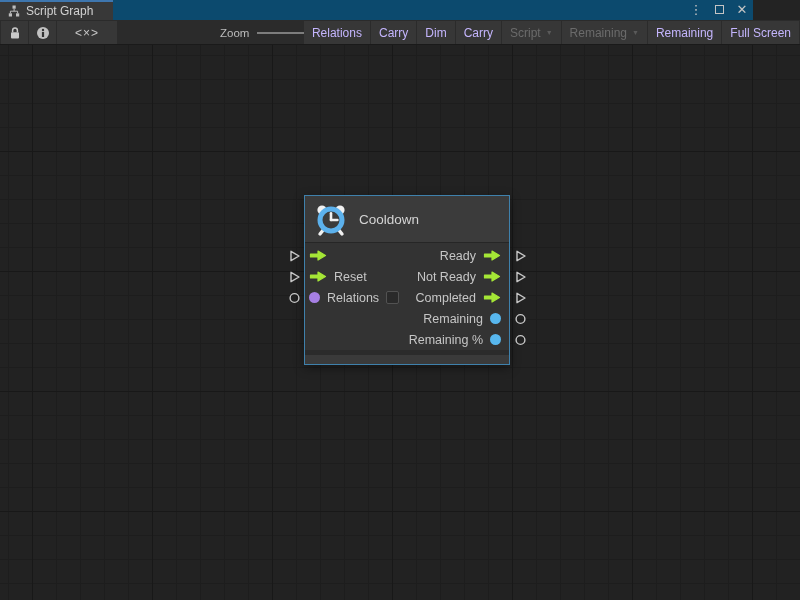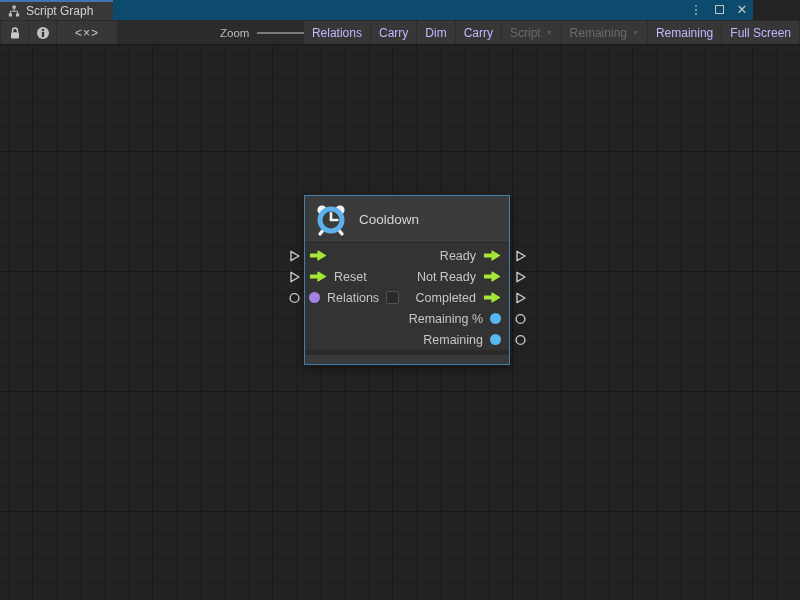--- a/index.html
+++ b/index.html
@@ -251,42 +251,42 @@
           </div>
           <span class="ext ext-right">
             <svg width="13" height="13" viewBox="0 0 13 13">
                 <polygon points="3,1.8 11,6.5 3,11.2" fill="none" stroke="#c6c6c6" stroke-width="1.4" stroke-linejoin="round"></polygon>
               </svg>
           </span>
         </div>
 
         <div class="port-row">
           <div class="row-right">
+            <span class="port-label">Remaining</span>
+            <span class="dot dot-blue"></span>
+          </div>
+          <span class="ext ext-right">
+            <svg width="13" height="13" viewBox="0 0 13 13">
+                <circle cx="6.5" cy="6.5" r="4.4" fill="none" stroke="#c6c6c6" stroke-width="1.4"></circle>
+              </svg>
+          </span>
+        </div>
+
+        <div class="port-row">
+          <div class="row-right">
             <span class="port-label">Remaining %</span>
             <span class="dot dot-blue"></span>
           </div>
           <span class="ext ext-right">
             <svg width="13" height="13" viewBox="0 0 13 13">
                 <circle cx="6.5" cy="6.5" r="4.4" fill="none" stroke="#c6c6c6" stroke-width="1.4"></circle>
               </svg>
           </span>
         </div>
 
-        <div class="port-row">
-          <div class="row-right">
-            <span class="port-label">Remaining</span>
-            <span class="dot dot-blue"></span>
-          </div>
-          <span class="ext ext-right">
-            <svg width="13" height="13" viewBox="0 0 13 13">
-                <circle cx="6.5" cy="6.5" r="4.4" fill="none" stroke="#c6c6c6" stroke-width="1.4"></circle>
-              </svg>
-          </span>
-        </div>
-
       </div>
 
       <div class="node-footer-gap"></div>
       <div class="node-footer"></div>
     </div>
 
   </div>
 </div>
 
 </body></html>

